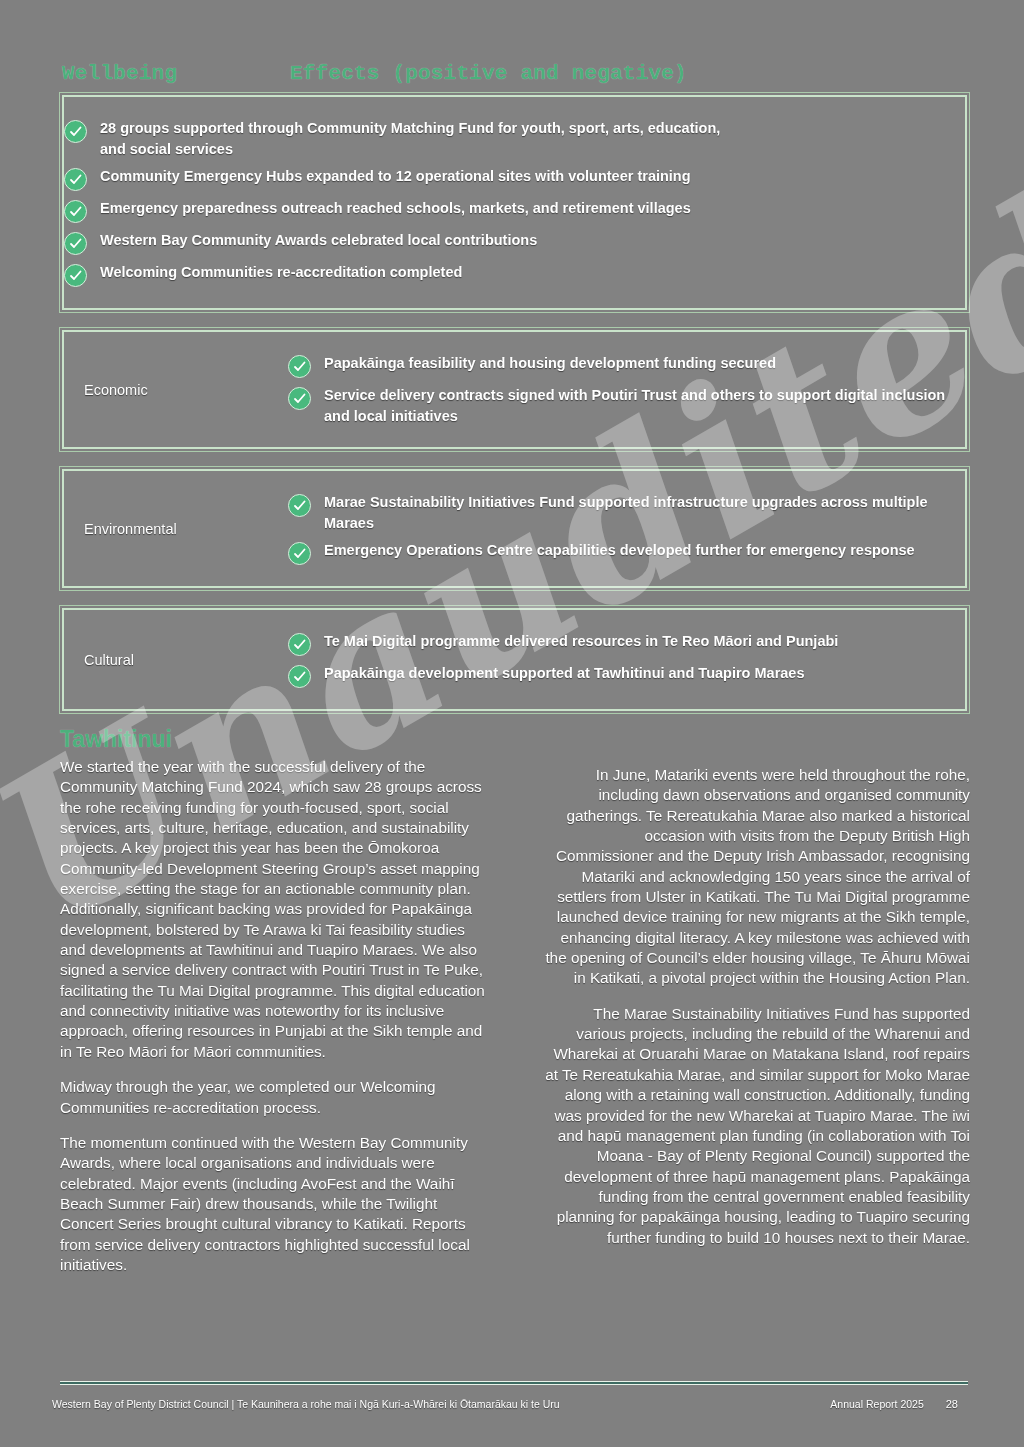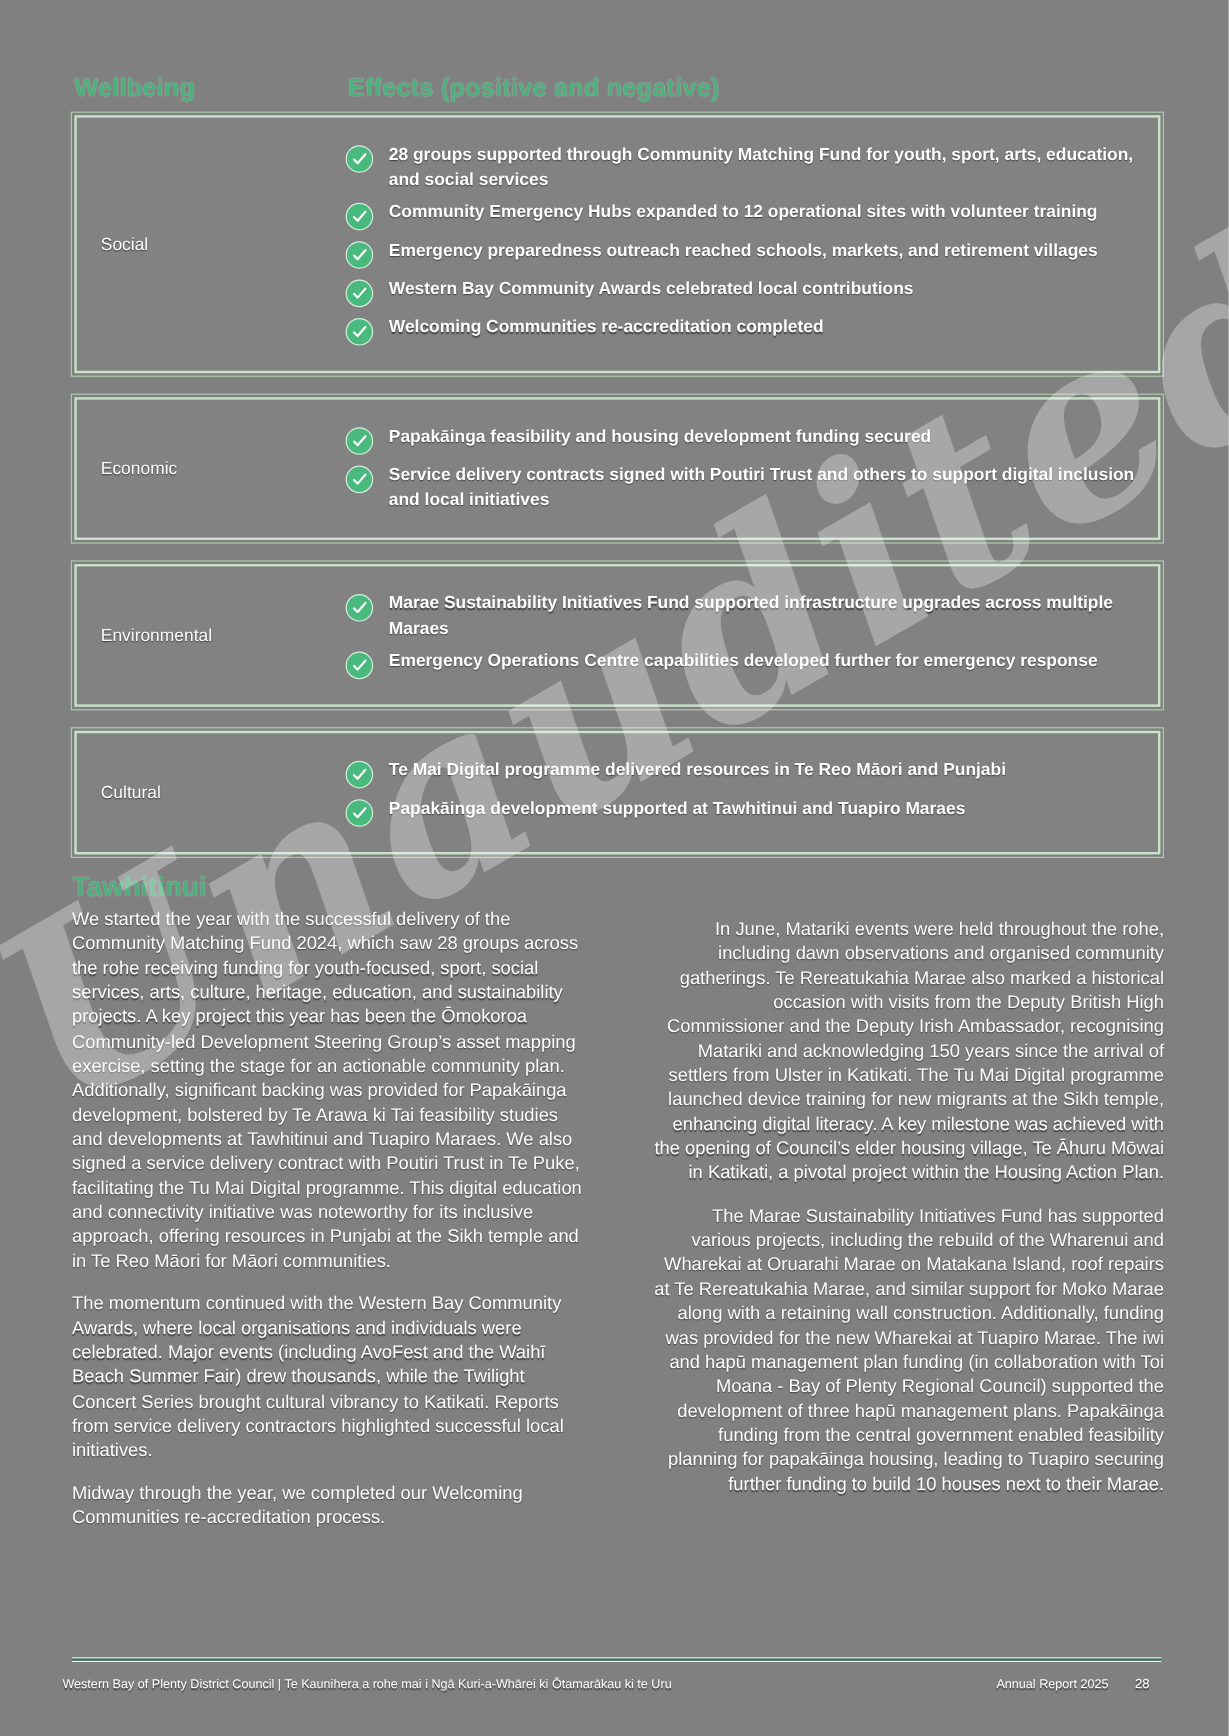--- a/index.html
+++ b/index.html
@@ -51,20 +51,21 @@
     position: absolute;
     left: 62px;
     top: 62px;
     width: 905px;
     z-index: 2;
   }
   .table-head {
     display: flex;
     align-items: flex-end;
     padding-bottom: 10px;
+    font-family: Liberation Mono, monospace;
   }
   .th {
     color: #4cb07c;
     font-size: 21px;
     font-weight: 700;
     letter-spacing: 0.2px;
     text-shadow: 0 0 1px rgba(255,255,255,0.55);
   }
   .th-wellbeing { width: 228px; }
   .th-effects   { flex: 1; }
@@ -201,21 +202,20 @@
     <div class="watermark-text">Unaudited Draft</div>
   </div>
 
   <div class="table-wrap">
     <div class="table-head">
       <div class="th th-wellbeing">Wellbeing</div>
       <div class="th th-effects">Effects (positive and negative)</div>
     </div>
     <div id="table-body">
         <div class="row">
-          <div class="row-label">Social</div>
           <div class="row-items">
             <div class="bullet">
               <span class="check">
                 <svg width="15" height="15" viewBox="0 0 15 15">
                   <path d="M3 8 L6 11 L12.5 3.5" stroke="#ffffff" stroke-width="1.8" fill="none" stroke-linecap="round" stroke-linejoin="round"></path>
                 </svg>
               </span>
               <span class="bullet-text">28 groups supported through Community Matching Fund for youth, sport, arts, education, and social services</span>
             </div>
             <div class="bullet">
@@ -316,22 +316,22 @@
           </div>
         </div>
       </div>
   </div>
 
   <div class="highlights">
     <h2 class="highlights-title">Tawhitinui</h2>
     <div class="cols">
       <div class="col col-left" id="col-left">
           <p>We started the year with the successful delivery of the Community Matching Fund 2024, which saw 28 groups across the rohe receiving funding for youth-focused, sport, social services, arts, culture, heritage, education, and sustainability projects. A key project this year has been the Ōmokoroa Community-led Development Steering Group’s asset mapping exercise, setting the stage for an actionable community plan. Additionally, significant backing was provided for Papakāinga development, bolstered by Te Arawa ki Tai feasibility studies and developments at Tawhitinui and Tuapiro Maraes. We also signed a service delivery contract with Poutiri Trust in Te Puke, facilitating the Tu Mai Digital programme. This digital education and connectivity initiative was noteworthy for its inclusive approach, offering resources in Punjabi at the Sikh temple and in Te Reo Māori for Māori communities.</p>
+          <p>Midway through the year, we completed our Welcoming Communities re-accreditation process.</p>
           <p>The momentum continued with the Western Bay Community Awards, where local organisations and individuals were celebrated. Major events (including AvoFest and the Waihī Beach Summer Fair) drew thousands, while the Twilight Concert Series brought cultural vibrancy to Katikati. Reports from service delivery contractors highlighted successful local initiatives.</p>
-          <p>Midway through the year, we completed our Welcoming Communities re-accreditation process.</p>
         </div>
       <div class="col col-right" id="col-right">
           <p>In June, Matariki events were held throughout the rohe, including dawn observations and organised community gatherings. Te Rereatukahia Marae also marked a historical occasion with visits from the Deputy British High Commissioner and the Deputy Irish Ambassador, recognising Matariki and acknowledging 150 years since the arrival of settlers from Ulster in Katikati. The Tu Mai Digital programme launched device training for new migrants at the Sikh temple, enhancing digital literacy. A key milestone was achieved with the opening of Council’s elder housing village, Te Āhuru Mōwai in Katikati, a pivotal project within the Housing Action Plan.</p>
           <p>The Marae Sustainability Initiatives Fund has supported various projects, including the rebuild of the Wharenui and Wharekai at Oruarahi Marae on Matakana Island, roof repairs at Te Rereatukahia Marae, and similar support for Moko Marae along with a retaining wall construction. Additionally, funding was provided for the new Wharekai at Tuapiro Marae. The iwi and hapū management plan funding (in collaboration with Toi Moana - Bay of Plenty Regional Council) supported the development of three hapū management plans. Papakāinga funding from the central government enabled feasibility planning for papakāinga housing, leading to Tuapiro securing further funding to build 10 houses next to their Marae.</p>
         </div>
     </div>
   </div>
 
   <div class="footer-rule"></div>
   <div class="footer">

